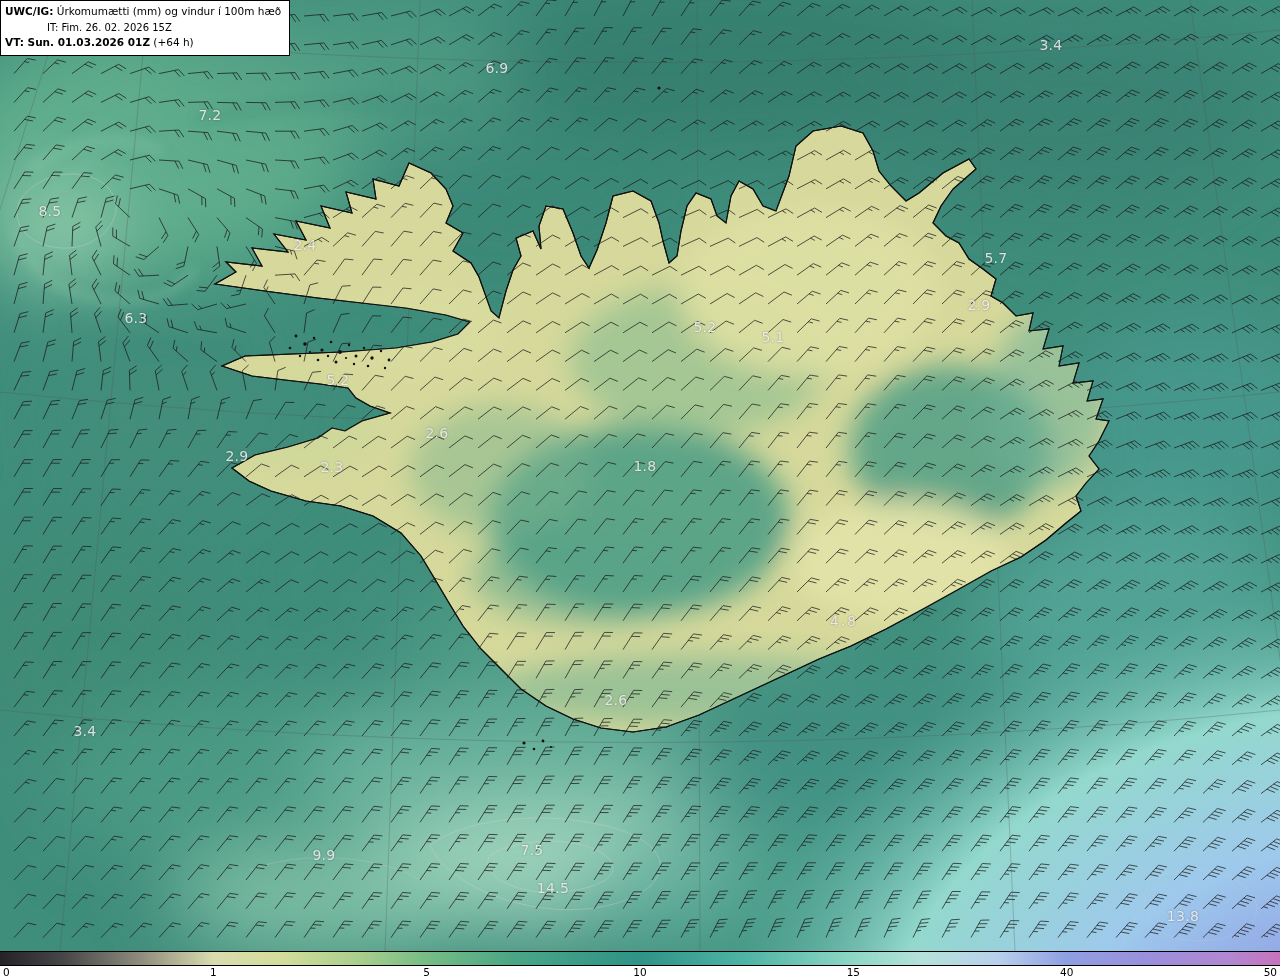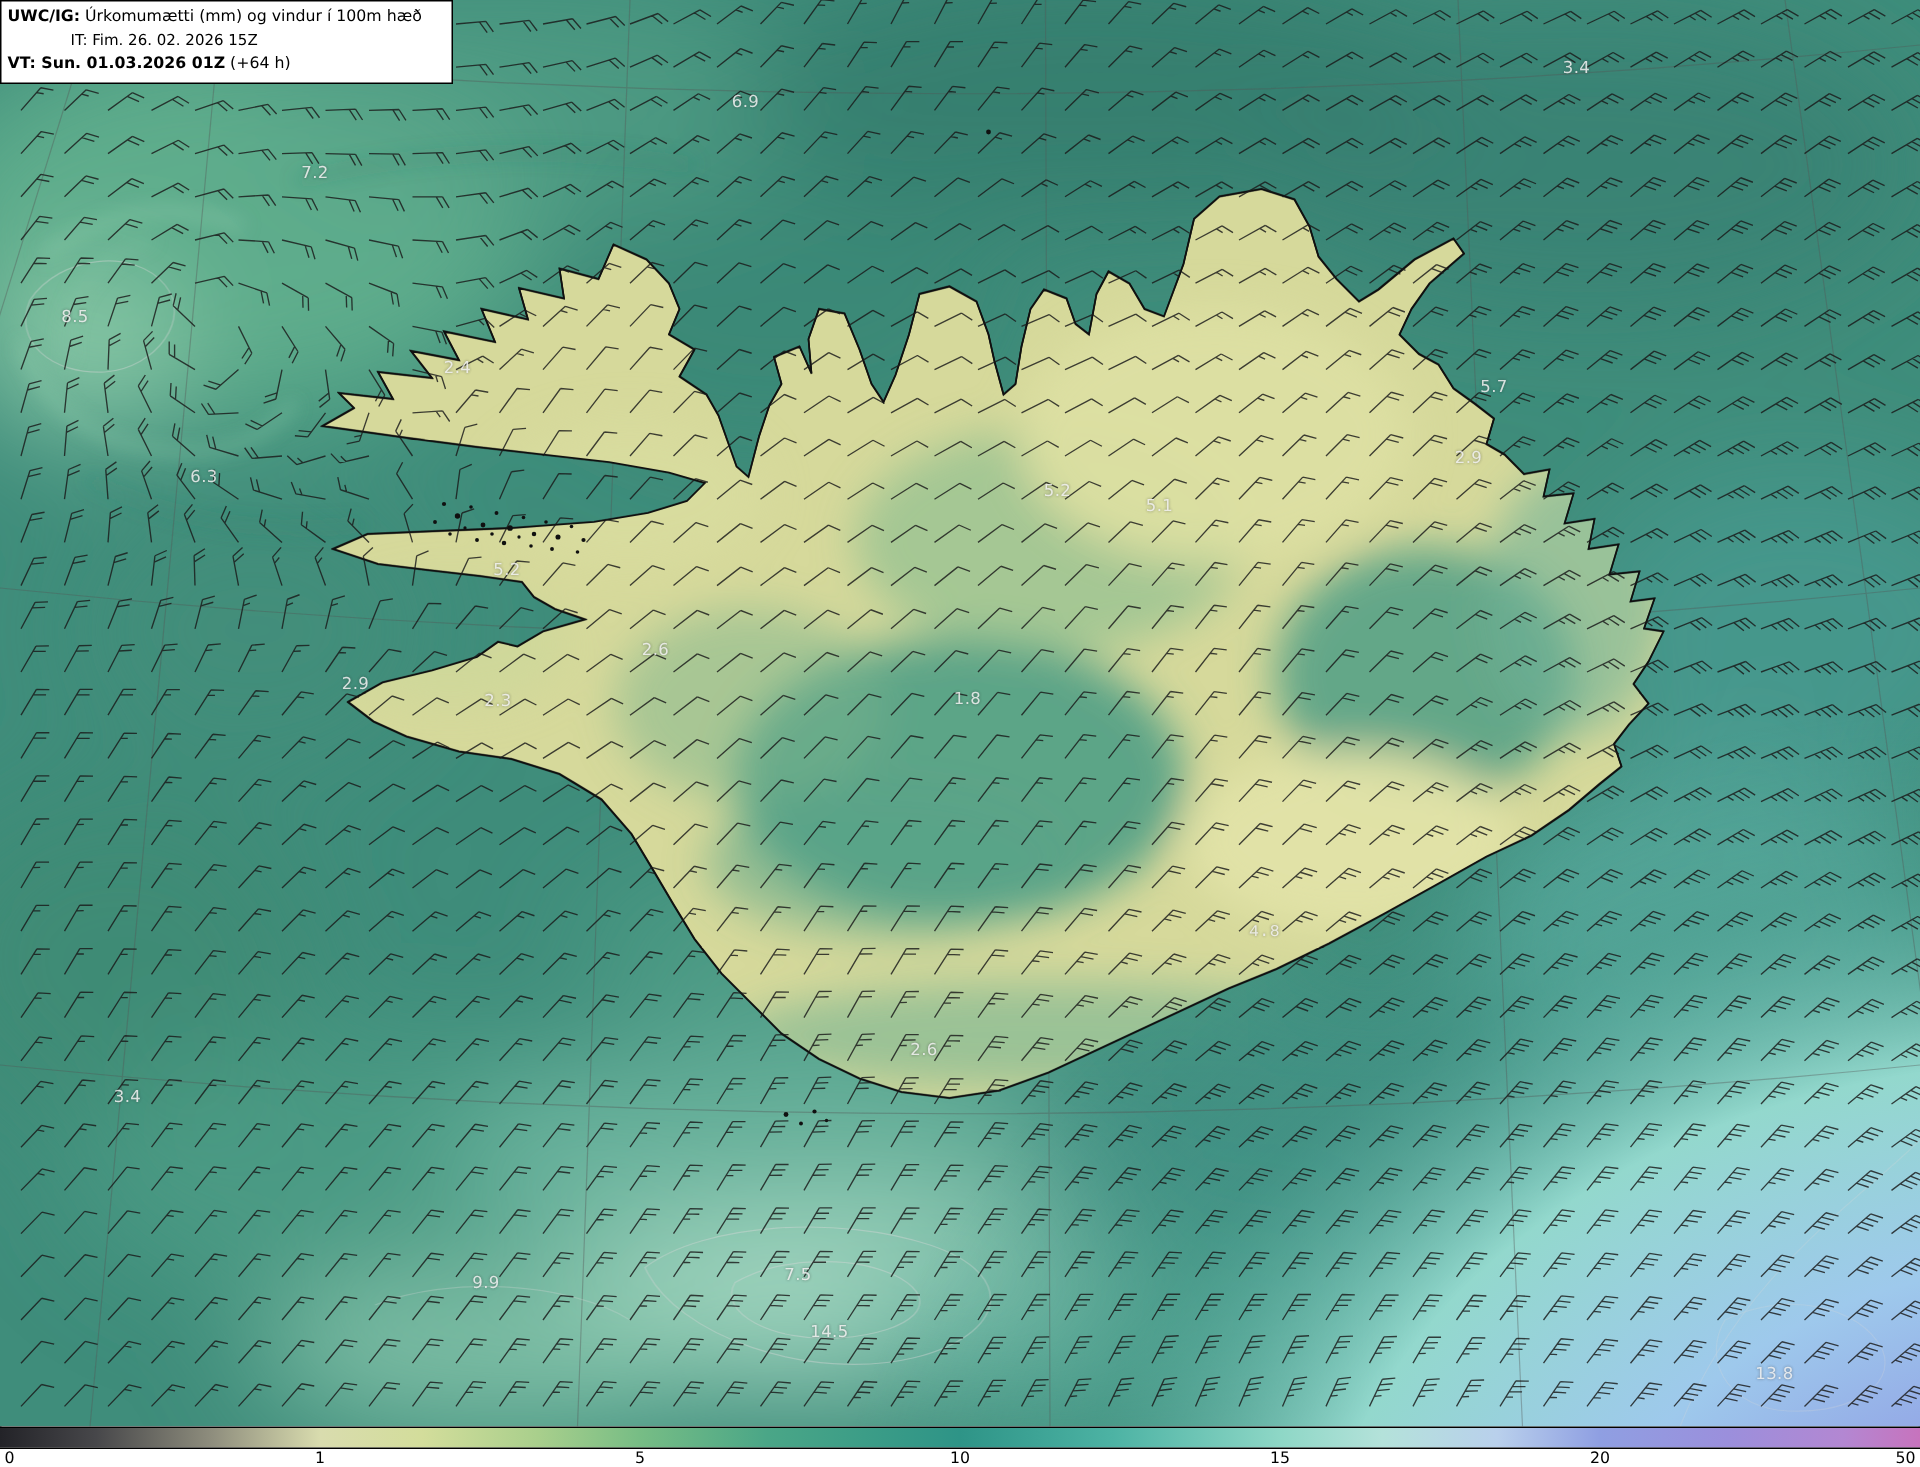--- a/index.html
+++ b/index.html
@@ -5,32 +5,32 @@
   html,body{margin:0;padding:0;background:#ffffff;}
   .root{
     position:relative;width:1280px;height:978px;overflow:hidden;
     font-family:"DejaVu Sans","Liberation Sans",sans-serif;
     box-shadow:inset 0 0 0 1px #000;
   }
   #map-svg{position:absolute;top:0;left:0;display:block;}
   
   .infobox{
     position:absolute;top:0;left:0;z-index:6;background:#fff;
-    border:1px solid #000;padding:3px 20px 4px 4px;line-height:1.5;
+    border:1px solid #000;padding:3px 8px 4px 4px;line-height:1.5;
     white-space:nowrap;color:#000;
   }
   .infobox .l1{font-size:10.5px;}
   .infobox .l2{font-size:10px;margin-left:42px;}
   .infobox .l3{font-size:10.5px;}
   .infobox b{font-weight:bold;}
   
   #labels{position:absolute;left:0;top:0;width:1280px;height:951px;z-index:3;pointer-events:none;}
   .vlabel{
     position:absolute;transform:translate(-50%,-50%);
-    font-size:11px;letter-spacing:.3px;color:#ededed;opacity:.88;
+    font-size:14px;letter-spacing:.3px;color:#ededed;opacity:.88;
     text-shadow:0 0 2px rgba(45,45,45,.55);
   }
   
   .cbar-wrap{position:absolute;left:0;bottom:0;width:1280px;height:27px;z-index:5;background:#fff;}
   .cbar{position:absolute;top:0;left:0;width:1280px;height:15px;border-top:1px solid #000;border-bottom:1px solid #000;box-sizing:border-box;}
   .cbticks{position:absolute;top:15px;left:0;width:1280px;height:12px;background:#fff;}
   .cbtick{position:absolute;top:0;font-size:10.5px;color:#000;line-height:12px;}
 </style>
 </head>
 <body>
@@ -203,18 +203,18 @@
   </div>
 
   <div class="cbar-wrap">
     <div class="cbar" id="cbar" style="background: linear-gradient(to right, rgb(35, 35, 40) 0%, rgb(71, 71, 74) 5%, rgb(142, 141, 125) 11%, rgb(217, 220, 174) 16.7%, rgb(211, 221, 155) 22%, rgb(169, 207, 140) 28%, rgb(119, 189, 133) 33.3%, rgb(74, 166, 135) 40%, rgb(46, 148, 135) 50%, rgb(77, 179, 164) 58%, rgb(142, 215, 198) 66.7%, rgb(180, 226, 218) 72%, rgb(185, 208, 236) 78%, rgb(143, 159, 226) 83.3%, rgb(155, 143, 220) 90%, rgb(179, 135, 210) 96%, rgb(199, 115, 189) 100%);"></div>
     <div class="cbticks" id="cbticks">
         <span class="cbtick" style="left: 0%; transform: translateX(3px);">0</span>
         <span class="cbtick" style="left: 16.6667%; transform: translateX(-50%);">1</span>
         <span class="cbtick" style="left: 33.3333%; transform: translateX(-50%);">5</span>
         <span class="cbtick" style="left: 50%; transform: translateX(-50%);">10</span>
         <span class="cbtick" style="left: 66.6667%; transform: translateX(-50%);">15</span>
-        <span class="cbtick" style="left: 83.3333%; transform: translateX(-50%);">20</span>
+        <span class="cbtick" style="left: 83.3333%; transform: translateX(-50%);">40</span>
         <span class="cbtick" style="left: 100%; transform: translateX(-100%) translateX(-3px);">50</span>
       </div>
   </div>
 
 </div>
 
 </body></html>

